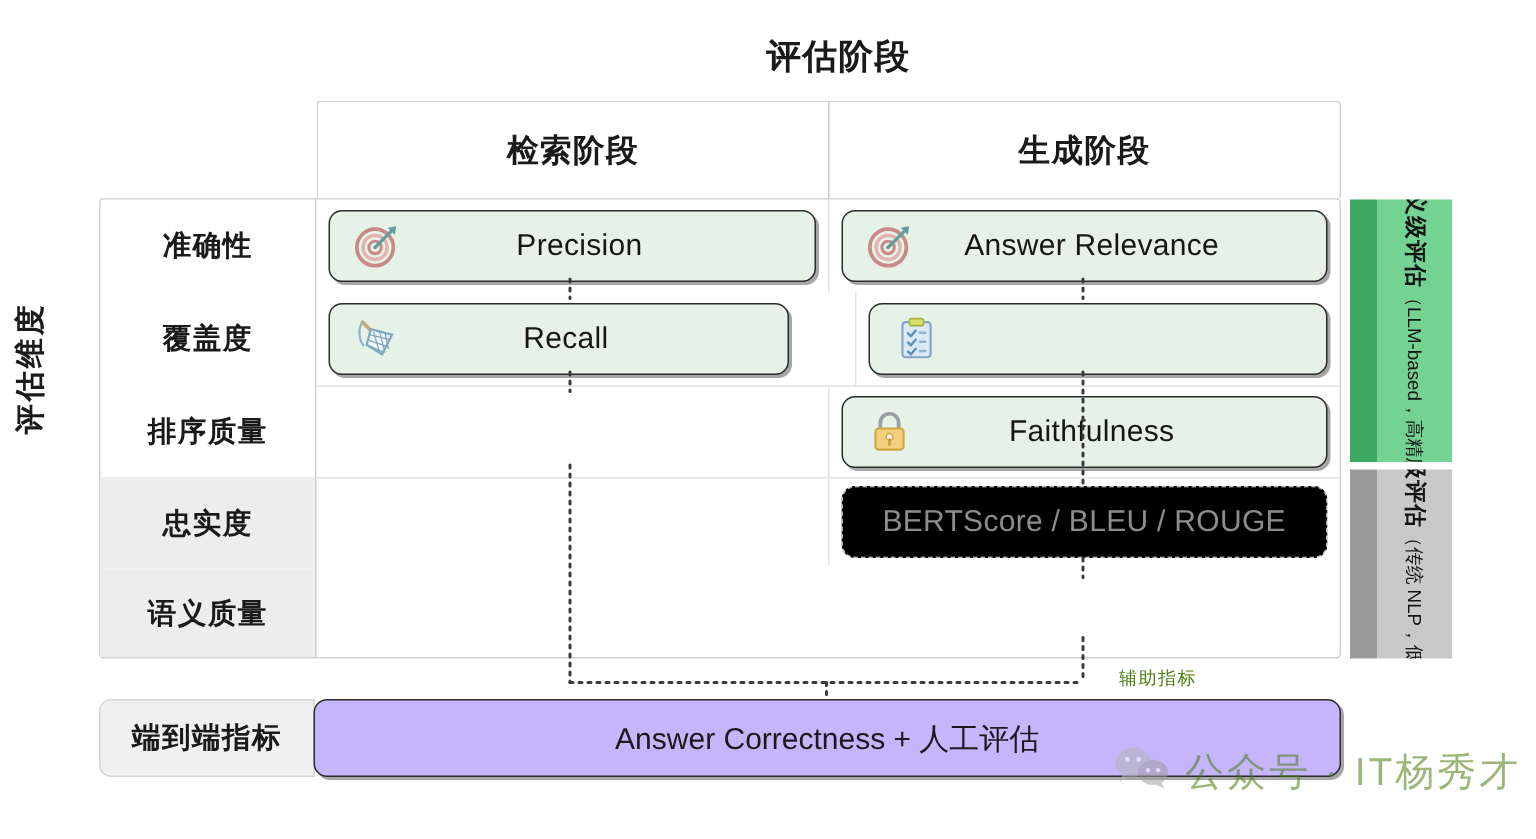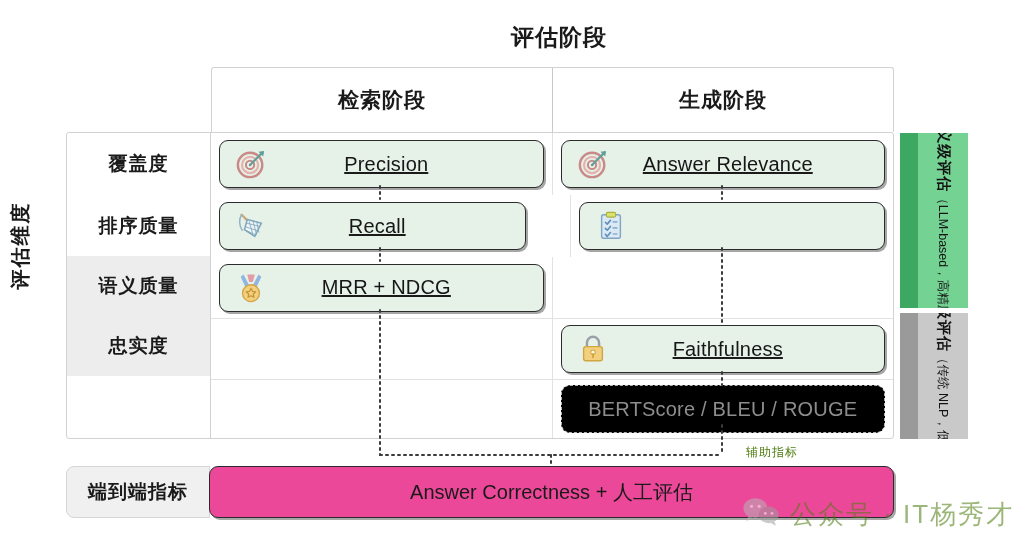--- a/index.html
+++ b/index.html
@@ -141,21 +141,20 @@
     border-radius: 9px;
     display: flex;
     align-items: center;
     box-sizing: border-box;
     position: relative;
   }
   .chip.solid {
     background: #e6f1e8;
     border: 1.6px solid #2b2b2b;
     box-shadow: 2px 2px 0 rgba(0,0,0,0.35);
-    text-decoration: underline;
   }
   .chip.dashed {
     background: #000000;
     border: 1.6px dashed #b4b4b4;
     box-shadow: none;
   }
   .chip-icon {
     width: 42px;
     flex: 0 0 42px;
     margin-left: 10px;
@@ -261,21 +260,21 @@
     box-sizing: border-box;
     display: flex;
     align-items: center;
     justify-content: center;
     font-size: 19px;
     font-weight: bold;
     letter-spacing: 1px;
   }
   #e2e-box {
     flex: 1 1 auto;
-    background: #ec4899;
+    background: #c4b5fd;
     border: 1.6px solid #2b2b2b;
     border-radius: 9px;
     box-sizing: border-box;
     display: flex;
     align-items: center;
     justify-content: center;
     font-size: 20px;
     box-shadow: 2px 2px 0 rgba(0,0,0,0.35);
     margin-left: -1px;
   }
@@ -307,24 +306,25 @@
 <div id="matrix">
 
   <div id="stage-header">
     <div class="stage-head-cell">检索阶段</div>
     <div class="stage-head-cell">生成阶段</div>
   </div>
 
   <div id="matrix-body">
 
     <div id="label-col">
+      <div class="row-label" style="height:62px;">准确性</div>
       <div class="row-label" style="height:62px;">覆盖度</div>
       <div class="row-label" style="height:61px;">排序质量</div>
+      <div class="row-label shaded" style="height:61px;">忠实度</div>
       <div class="row-label shaded" style="height:59px;">语义质量</div>
-      <div class="row-label shaded" style="height:61px;">忠实度</div>
     </div>
 
     <div id="cells-col">
 
       <div class="matrix-row" style="height:62px;">
         <div class="cell">
           <div class="chip solid">
             <span class="chip-icon">
               <svg width="30" height="30" viewBox="0 0 32 32">
                 <circle cx="15" cy="17" r="13" fill="none" stroke="#c98a87" stroke-width="2.6"></circle>
@@ -381,37 +381,20 @@
                 <path d="M10 25 l2 2 l3.4-4" stroke="#5d8fb8" stroke-width="1.7" fill="none" stroke-linecap="round" stroke-linejoin="round"></path>
                 <rect x="17.5" y="10.6" width="5.6" height="1.8" rx="0.9" fill="#8fb1cd"></rect>
                 <rect x="17.5" y="17.1" width="5.6" height="1.8" rx="0.9" fill="#8fb1cd"></rect>
                 <rect x="17.5" y="23.6" width="5.6" height="1.8" rx="0.9" fill="#8fb1cd"></rect>
               </svg>
             </span>
           </div>
         </div>
       </div>
 
-      <div class="matrix-row" style="height:61px;">
-        <div class="cell">
-          <div class="chip solid">
-            <span class="chip-icon">
-              <svg width="30" height="30" viewBox="0 0 32 32">
-                <path d="M8 1.5 L14 13 L10 15 L5 4 Z" fill="#8fb6e0"></path>
-                <path d="M24 1.5 L18 13 L22 15 L27 4 Z" fill="#8fb6e0"></path>
-                <path d="M12 1.5 h8 l-2 8 h-4 Z" fill="#e59ba6"></path>
-                <circle cx="16" cy="21.5" r="9" fill="#f2d07e" stroke="#d3a647" stroke-width="1.5"></circle>
-                <path d="M16 16.3 l1.55 3.2 l3.5 .5 l-2.55 2.45 .62 3.5 l-3.12-1.66 l-3.12 1.66 .62-3.5 l-2.55-2.45 3.5-.5 Z" fill="none" stroke="#c59436" stroke-width="1.3" stroke-linejoin="round"></path>
-              </svg>
-            </span>
-            <span class="chip-label">MRR + NDCG</span>
-          </div>
-        </div>
-        <div class="cell"></div>
-      </div>
 
       <div class="matrix-row sep-top" style="height:61px;">
         <div class="cell"></div>
         <div class="cell">
           <div class="chip solid">
             <span class="chip-icon">
               <svg width="30" height="30" viewBox="0 0 32 32">
                 <path d="M9.5 14 v-4.5 a6.5 6.5 0 0 1 13 0 V14" fill="none" stroke="#9aa0a6" stroke-width="2.6"></path>
                 <rect x="6" y="13.5" width="20" height="15" rx="2.4" fill="#f2d07e" stroke="#cfa63f" stroke-width="1.5"></rect>
                 <circle cx="16" cy="19.5" r="2.4" fill="#fffaf0" stroke="#cfa63f" stroke-width="1.1"></circle>

